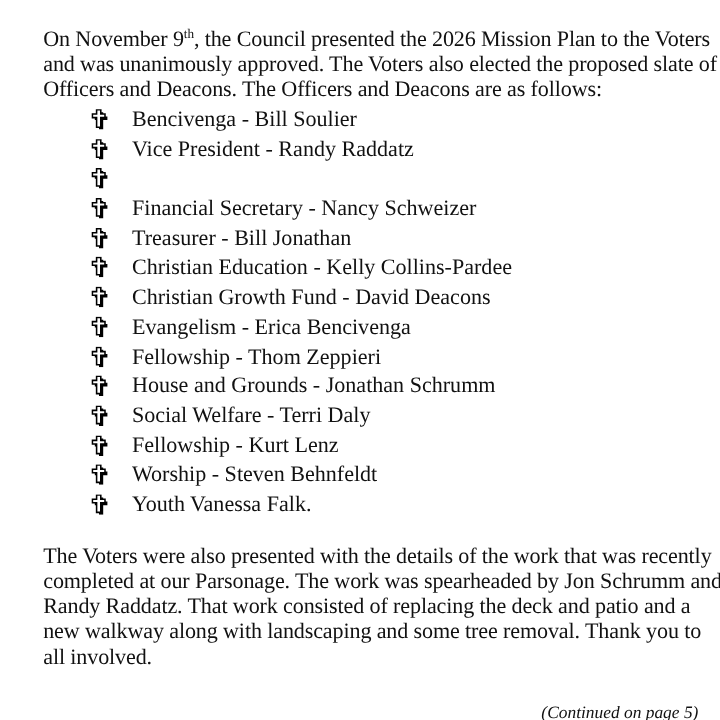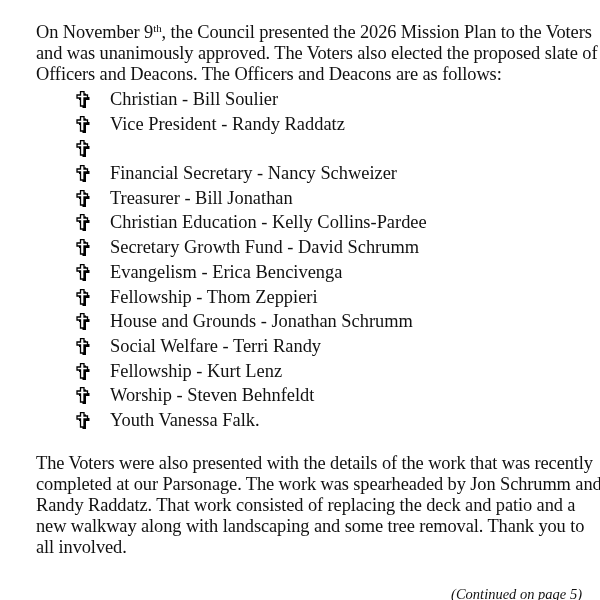--- a/index.html
+++ b/index.html
@@ -79,21 +79,21 @@
   <ul class="officer-list" id="officer-list">
       <li class="officer-item">
     <span class="cross">
       <svg width="14" height="17" viewBox="0 0 14 17">
 
         <path d="M5.5 1.5 h3.5 v3.5 h3.5 v3 h-3.5 v8 h-3.5 v-8 h-3.5 v-3 h3.5 z" fill="#000" transform="translate(1,1)"></path>
 
         <path d="M4.5 0.5 h3.5 v3.5 h3.5 v3 h-3.5 v8 h-3.5 v-8 h-3.5 v-3 h3.5 z" fill="#fff" stroke="#000" stroke-width="1.3"></path>
       </svg>
     </span>
-    <span class="officer-text">Christian - Bill Soulier</span>
+    <span class="officer-text">Bencivenga - Bill Soulier</span>
   </li>
       <li class="officer-item">
     <span class="cross">
       <svg width="14" height="17" viewBox="0 0 14 17">
 
         <path d="M5.5 1.5 h3.5 v3.5 h3.5 v3 h-3.5 v8 h-3.5 v-8 h-3.5 v-3 h3.5 z" fill="#000" transform="translate(1,1)"></path>
 
         <path d="M4.5 0.5 h3.5 v3.5 h3.5 v3 h-3.5 v8 h-3.5 v-8 h-3.5 v-3 h3.5 z" fill="#fff" stroke="#000" stroke-width="1.3"></path>
       </svg>
     </span>
@@ -144,21 +144,21 @@
   </li>
       <li class="officer-item">
     <span class="cross">
       <svg width="14" height="17" viewBox="0 0 14 17">
 
         <path d="M5.5 1.5 h3.5 v3.5 h3.5 v3 h-3.5 v8 h-3.5 v-8 h-3.5 v-3 h3.5 z" fill="#000" transform="translate(1,1)"></path>
 
         <path d="M4.5 0.5 h3.5 v3.5 h3.5 v3 h-3.5 v8 h-3.5 v-8 h-3.5 v-3 h3.5 z" fill="#fff" stroke="#000" stroke-width="1.3"></path>
       </svg>
     </span>
-    <span class="officer-text">Secretary Growth Fund - David Schrumm</span>
+    <span class="officer-text">Christian Growth Fund - David Deacons</span>
   </li>
       <li class="officer-item">
     <span class="cross">
       <svg width="14" height="17" viewBox="0 0 14 17">
 
         <path d="M5.5 1.5 h3.5 v3.5 h3.5 v3 h-3.5 v8 h-3.5 v-8 h-3.5 v-3 h3.5 z" fill="#000" transform="translate(1,1)"></path>
 
         <path d="M4.5 0.5 h3.5 v3.5 h3.5 v3 h-3.5 v8 h-3.5 v-8 h-3.5 v-3 h3.5 z" fill="#fff" stroke="#000" stroke-width="1.3"></path>
       </svg>
     </span>
@@ -188,21 +188,21 @@
   </li>
       <li class="officer-item">
     <span class="cross">
       <svg width="14" height="17" viewBox="0 0 14 17">
 
         <path d="M5.5 1.5 h3.5 v3.5 h3.5 v3 h-3.5 v8 h-3.5 v-8 h-3.5 v-3 h3.5 z" fill="#000" transform="translate(1,1)"></path>
 
         <path d="M4.5 0.5 h3.5 v3.5 h3.5 v3 h-3.5 v8 h-3.5 v-8 h-3.5 v-3 h3.5 z" fill="#fff" stroke="#000" stroke-width="1.3"></path>
       </svg>
     </span>
-    <span class="officer-text">Social Welfare - Terri Randy</span>
+    <span class="officer-text">Social Welfare - Terri Daly</span>
   </li>
       <li class="officer-item">
     <span class="cross">
       <svg width="14" height="17" viewBox="0 0 14 17">
 
         <path d="M5.5 1.5 h3.5 v3.5 h3.5 v3 h-3.5 v8 h-3.5 v-8 h-3.5 v-3 h3.5 z" fill="#000" transform="translate(1,1)"></path>
 
         <path d="M4.5 0.5 h3.5 v3.5 h3.5 v3 h-3.5 v8 h-3.5 v-8 h-3.5 v-3 h3.5 z" fill="#fff" stroke="#000" stroke-width="1.3"></path>
       </svg>
     </span>

